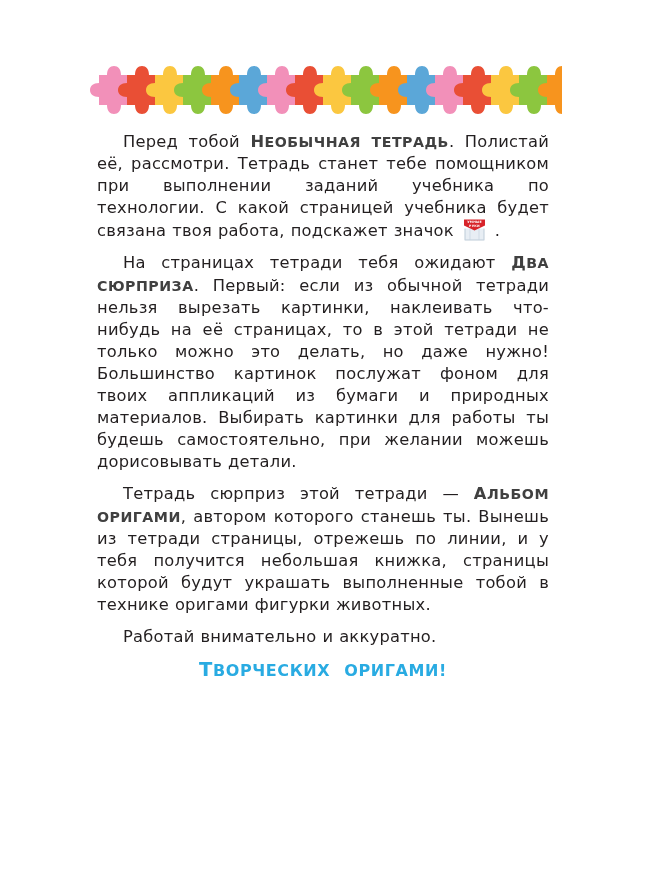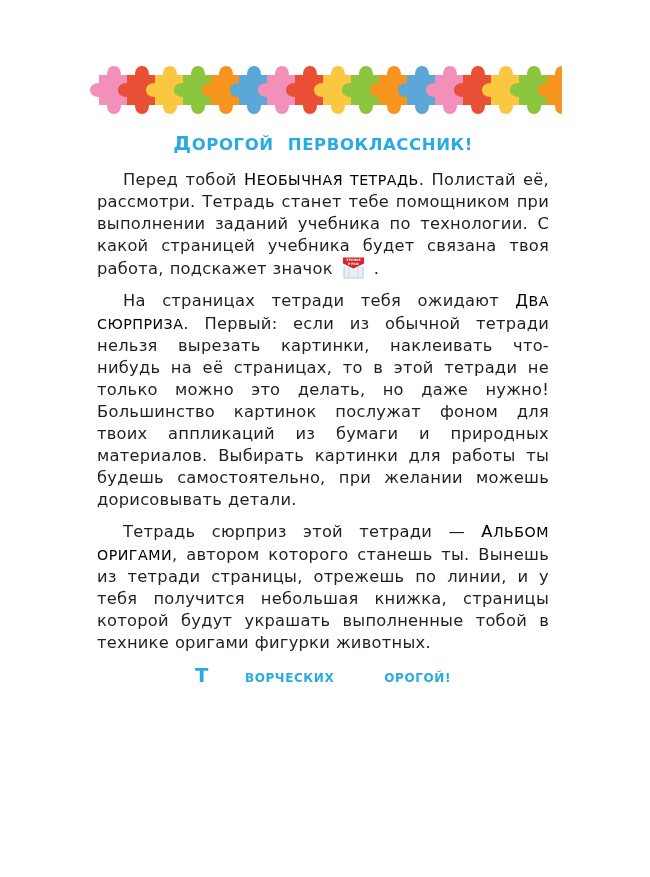--- a/index.html
+++ b/index.html
@@ -72,22 +72,22 @@
     text-align-last: left;
     text-justify: inter-word;
     word-spacing: 0.5px;
     letter-spacing: 0.25px;
     color: #231f20;
   }
   p.para + p.para { margin-top: 10px; }
   .indent { display: inline-block; width: 26px; }
 
   .kw {
-    color: #000000;
-    font-weight: 400;
+    color: #404040;
+    font-weight: 700;
     font-size: 14.2px;
     letter-spacing: 0.5px;
   }
   .kw .kcap { font-size: 16.3px; }
 
   
   .logo-icon {
     display: inline-block;
     width: 25px;
     height: 22px;
@@ -101,21 +101,21 @@
     color: #29abe2;
     text-align: center;
     font-size: 16px;
     font-weight: 700;
     letter-spacing: 0.6px;
     margin: 10px 0 0 0;
     line-height: 1.2;
     white-space: nowrap;
   }
   .closing .cap { font-size: 19.5px; font-weight: 700; }
-  .closing .sc  { font-size: 12px;   font-weight: 700; margin-left: 36px; }
+  .closing .sc  { font-size: 16px;   font-weight: 700; }
   .closing .gap { display: inline-block; width: 7px; }
 </style>
 </head>
 <body>
 
 <div class="page">
 
   <div class="puzzle-border">
     <svg width="474" height="62" viewBox="0 0 474 62" xmlns="http://www.w3.org/2000/svg" aria-hidden="true">
       <defs>
@@ -159,38 +159,36 @@
           <use xlink:href="#pz" x="0" y="0" transform="translate(400,3)" fill="#fbc740"></use>
           <use xlink:href="#pz" x="0" y="0" transform="translate(428,3)" fill="#8cc63f"></use>
           <use xlink:href="#pz" x="0" y="0" transform="translate(456,3)" fill="#f7941e"></use>
           <use xlink:href="#pz" x="0" y="0" transform="translate(484,3)" fill="#5ba7d8"></use>
         </g>
     </svg>
   </div>
 
   <div class="text-column">
 
-    <div class="heading">
-      <span class="cap">Д</span><span class="sc">ОРОГОЙ</span><span class="gap"></span><span class="gap"></span><span class="sc">ПЕРВОКЛАССНИК!</span>
-    </div>
 
     <p class="para"><span class="indent"></span><span>Перед тобой </span><span class="kw"><span class="kcap">Н</span><span>ЕОБЫЧНАЯ ТЕТРАДЬ</span></span><span>. Полистай её, рассмотри. Тетрадь станет тебе помощником при выполнении заданий учебника по технологии. С какой страницей учебника будет связана твоя работа, подскажет значок </span><span class="logo-icon"><svg width="25" height="22" viewBox="0 0 25 22" xmlns="http://www.w3.org/2000/svg" aria-hidden="true">
         <rect x="3" y="6" width="19" height="15" fill="#e8eef4" stroke="#b9c6d2" stroke-width="0.7"></rect>
         <rect x="3" y="6" width="19" height="15" fill="none" stroke="#c9d6e2" stroke-width="0.6"></rect>
         <line x1="8" y1="8" x2="8" y2="21" stroke="#c6d3df" stroke-width="0.7"></line>
         <line x1="17" y1="8" x2="17" y2="21" stroke="#c6d3df" stroke-width="0.7"></line>
         <rect x="2" y="0.5" width="21" height="9" fill="#ffffff"></rect>
         <path d="M2,0.5 L23,0.5 L23,6.5 L12.5,11.5 L2,6.5 Z" fill="#d7242a"></path>
         <text x="12.5" y="4.2" font-family="'DejaVu Sans','Liberation Sans',sans-serif" font-size="3.1" font-weight="700" fill="#ffffff" text-anchor="middle">УМНЫЕ</text>
         <text x="12.5" y="7.6" font-family="'DejaVu Sans','Liberation Sans',sans-serif" font-size="3.1" font-weight="700" fill="#ffffff" text-anchor="middle">РУКИ</text>
       </svg></span><span> .</span></p>
 
     <p class="para"><span class="indent"></span><span>На страницах тетради тебя ожидают </span><span class="kw"><span class="kcap">Д</span><span>ВА СЮРПРИЗА</span></span><span>. Первый: если из обычной тетради нельзя вырезать картинки, наклеивать что-нибудь на её страницах, то в этой тетради не только можно это делать, но даже нужно! Большинство картинок послужат фоном для твоих аппликаций из бумаги и природных материалов. Выбирать картинки для работы ты будешь самостоятельно, при желании можешь дорисовывать детали.</span></p>
 
     <p class="para"><span class="indent"></span><span>Тетрадь сюрприз этой тетради — </span><span class="kw"><span class="kcap">А</span><span>ЛЬБОМ ОРИГАМИ</span></span><span>, автором которого станешь ты. Вынешь из тетради страницы, отрежешь по линии, и у тебя получится небольшая книжка, страницы которой будут украшать выполненные тобой в технике оригами фигурки животных.</span></p>
 
+    <p class="para"><span class="indent"></span><span>Работай внимательно и аккуратно.</span></p>
 
     <div class="closing">
-      <span class="cap">Т</span><span class="sc">ВОРЧЕСКИХ</span><span class="gap"></span><span class="gap"></span><span class="sc">ОРОГОЙ!</span>
+      <span class="cap">Т</span><span class="sc">ВОРЧЕСКИХ</span><span class="gap"></span><span class="gap"></span><span class="sc">ОРИГАМИ!</span>
     </div>
 
   </div>
 </div>
 
 </body></html>

